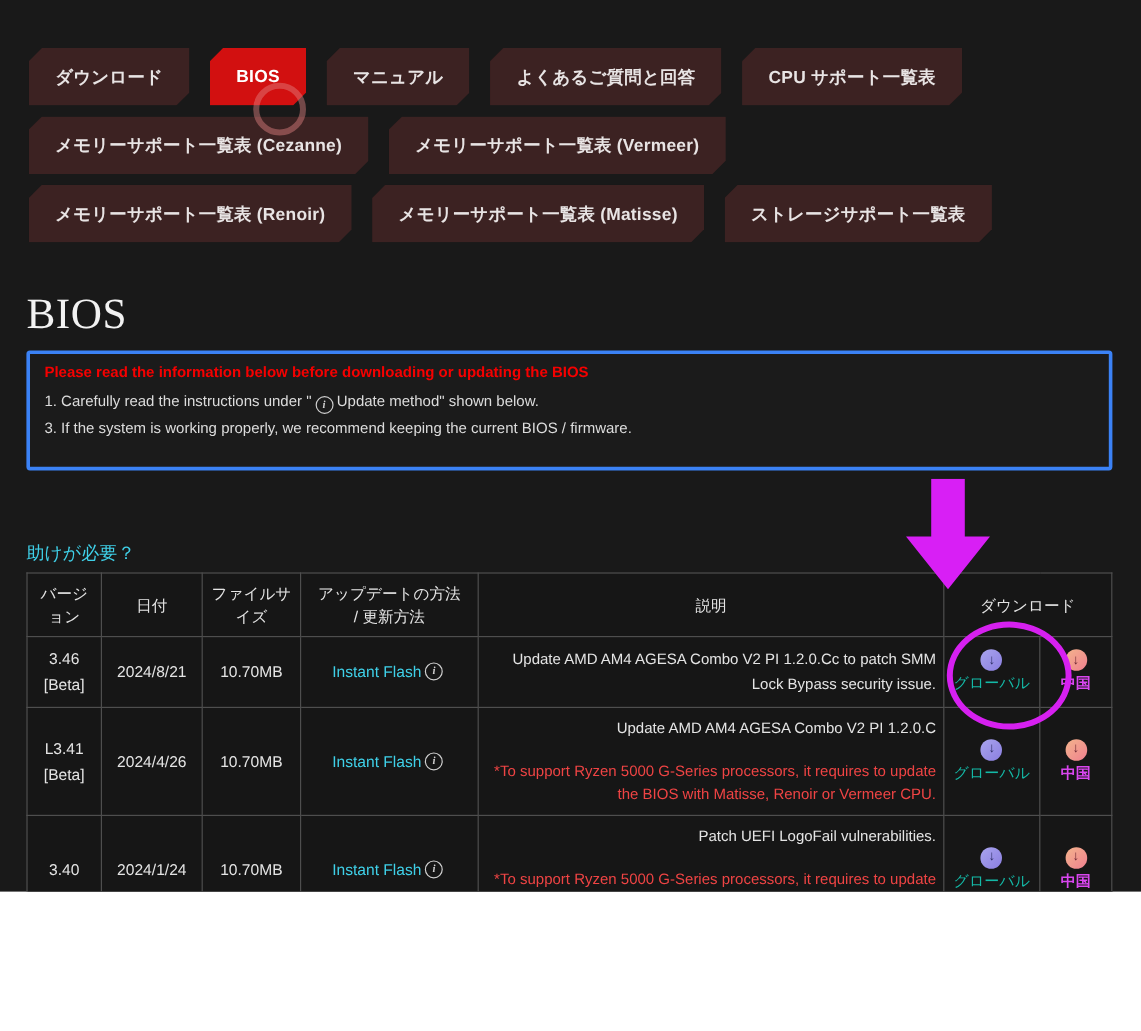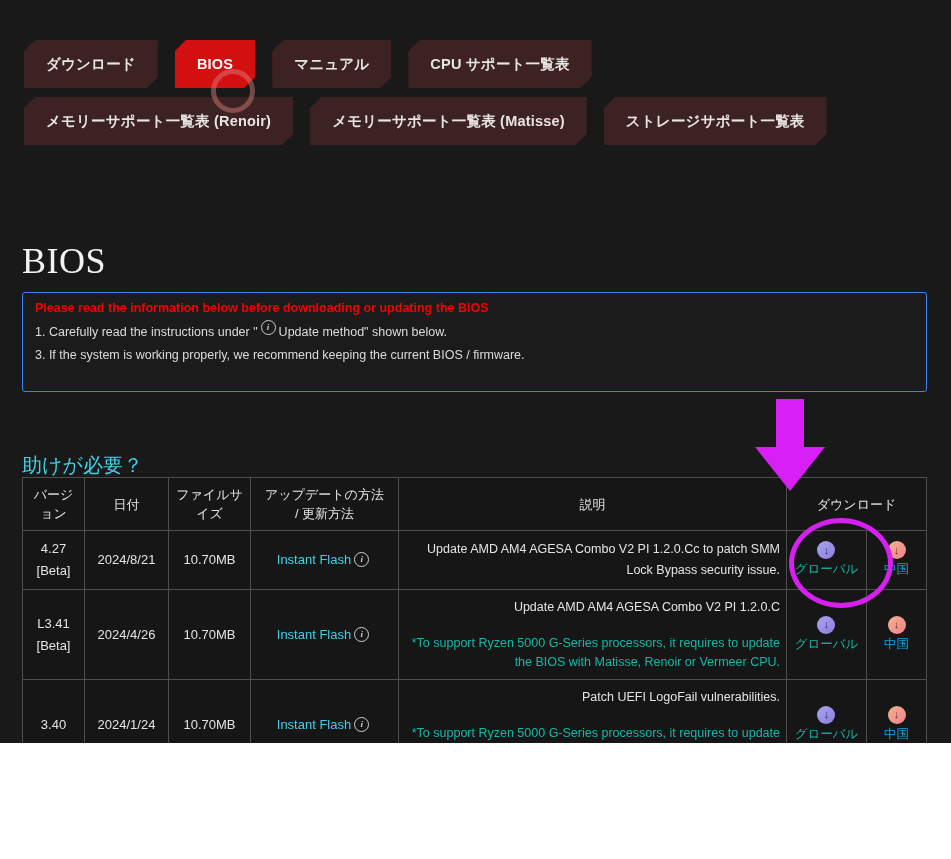--- a/index.html
+++ b/index.html
@@ -37,38 +37,38 @@
   .page-title{
     position:absolute;left:22px;top:240px;
     color:#f2f2f2;font-size:36px;font-weight:400;
     font-family:"Liberation Serif","DejaVu Serif",serif;
     letter-spacing:.5px;
   }
 
   
   .notice{
     position:absolute;left:22px;top:292px;width:905px;height:100px;
-    border:1px solid #3b82f6;border-radius:3px;
+    border:3px solid #3b82f6;border-radius:3px;
     background:#1b1b1b;box-sizing:border-box;
     padding:8px 12px;
   }
   .notice-title{color:#f50000;font-size:12.5px;font-weight:bold;margin-bottom:6px;}
-  .notice-line{color:#dcdcdc;font-size:12.5px;line-height:23px;display:flex;align-items:flex-start;}
+  .notice-line{color:#dcdcdc;font-size:12.5px;line-height:23px;display:flex;align-items:flex-end;}
   .info-circle{
     display:inline-flex;align-items:center;justify-content:center;
     width:13px;height:13px;border:1.2px solid #cfcfcf;border-radius:50%;
     font-size:9px;line-height:1;color:#cfcfcf;margin:0 3px;
     font-family:"Liberation Serif",serif;font-style:italic;font-weight:bold;
     vertical-align:middle;position:relative;top:-1px;
   }
 
   
   .help-link{
     position:absolute;left:22px;top:452px;
-    color:#3fd0e8;font-size:20px;cursor:pointer;
+    color:#3fd0e8;font-size:15px;cursor:pointer;
   }
 
   
   .bios-table{
     position:absolute;left:22px;top:477px;width:905px;
     border-collapse:collapse;table-layout:fixed;
     color:#e4e4e4;font-size:13px;
   }
   .bios-table th,.bios-table td{
     border:1px solid #4e4e4e;
@@ -80,33 +80,33 @@
   .col-ver{width:62px;}
   .col-date{width:84px;}
   .col-size{width:82px;}
   .col-method{width:148px;}
   .col-desc{width:null;}
   .col-dl{width:80px;}
   .col-cn{width:60px;}
   .cell-c{text-align:center;line-height:22px;}
   .desc-cell{text-align:right;line-height:21px;padding:10px 8px;font-size:12.5px;}
   .desc-main{color:#e4e4e4;}
-  .desc-note{color:#14b8a6;margin-top:16px;line-height:19px;}
+  .desc-note{color:#ef4444;margin-top:16px;line-height:19px;}
   .flash-link{color:#3fd0e8;cursor:pointer;margin-top:28px;}
   .dl-cell{text-align:center;padding:6px 2px;}
   .dl-btn{display:inline-block;cursor:pointer;line-height:19px;}
   .dl-ico{
     width:18px;height:18px;border-radius:50%;
     display:flex;align-items:center;justify-content:center;
     margin:0 auto 1px auto;font-size:11px;color:#2b2b63;
     background:linear-gradient(135deg,#a9a4ee,#8b7fe0);
   }
   .dl-ico.cn{background:linear-gradient(135deg,#f3b48c,#f0808f);color:#6b2430;}
   .dl-label{color:#14b8a6;font-size:12.5px;}
-  .dl-label.cn{color:#0ea5e9;}
+  .dl-label.cn{color:#d946ef;font-weight:bold;}
 
   
   .anno-arrow{position:absolute;left:752px;top:399px;width:76px;height:92px;pointer-events:none;}
   .anno-circle{
     position:absolute;left:789px;top:518px;width:94px;height:80px;
     border:5px solid #d620f0;border-radius:50%;pointer-events:none;
   }
   .cursor-ring{
     position:absolute;left:211px;top:69px;width:34px;height:34px;
     border:5px solid rgba(226,130,130,.45);border-radius:50%;pointer-events:none;
@@ -116,21 +116,26 @@
 <body>
 
 <div id="page">
   <div id="viewport">
 
     <div class="tabs">
       <div class="tab-row">
         <div class="tab">ダウンロード</div>
         <div class="tab active">BIOS</div>
         <div class="tab">マニュアル</div>
+        <div class="tab">よくあるご質問と回答</div>
         <div class="tab">CPU サポート一覧表</div>
+      </div>
+      <div class="tab-row">
+        <div class="tab">メモリーサポート一覧表 (Cezanne)</div>
+        <div class="tab">メモリーサポート一覧表 (Vermeer)</div>
       </div>
       <div class="tab-row">
         <div class="tab">メモリーサポート一覧表 (Renoir)</div>
         <div class="tab">メモリーサポート一覧表 (Matisse)</div>
         <div class="tab">ストレージサポート一覧表</div>
       </div>
     </div>
 
     <div class="page-title">BIOS</div>
 
@@ -165,21 +170,21 @@
             <div>アップデートの方法</div>
             <div>/ 更新方法</div>
           </th>
           <th>説明</th>
           <th colspan="2">ダウンロード</th>
         </tr>
       </thead>
       <tbody>
         <tr>
           <td class="cell-c">
-            <div>4.27</div>
+            <div>3.46</div>
             <div>[Beta]</div>
           </td>
           <td class="cell-c">2024/8/21</td>
           <td class="cell-c">10.70MB</td>
           <td class="cell-c">
             <span class="flash-link">Instant Flash</span><span class="info-circle">i</span>
           </td>
           <td class="desc-cell">
             <div class="desc-main">Update AMD AM4 AGESA Combo V2 PI 1.2.0.Cc to patch SMM Lock Bypass security issue.</div>
           </td>

